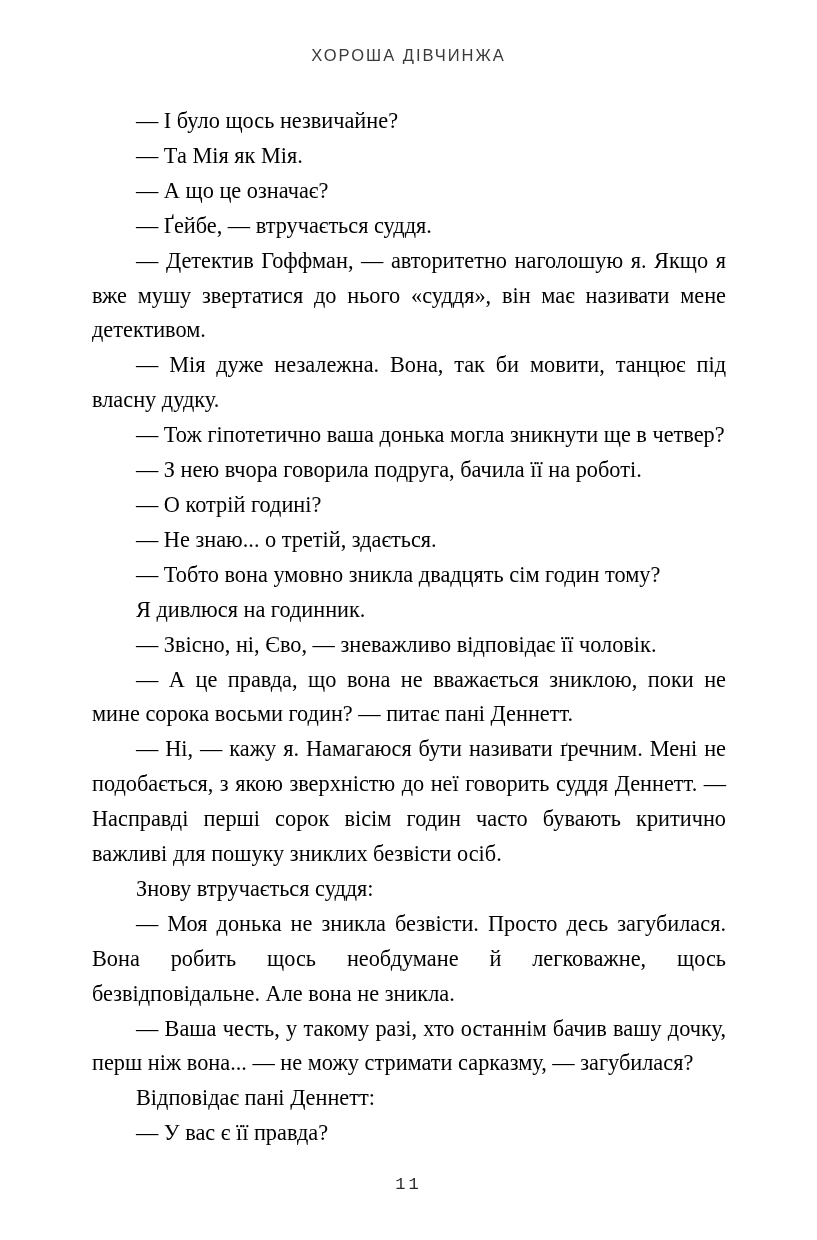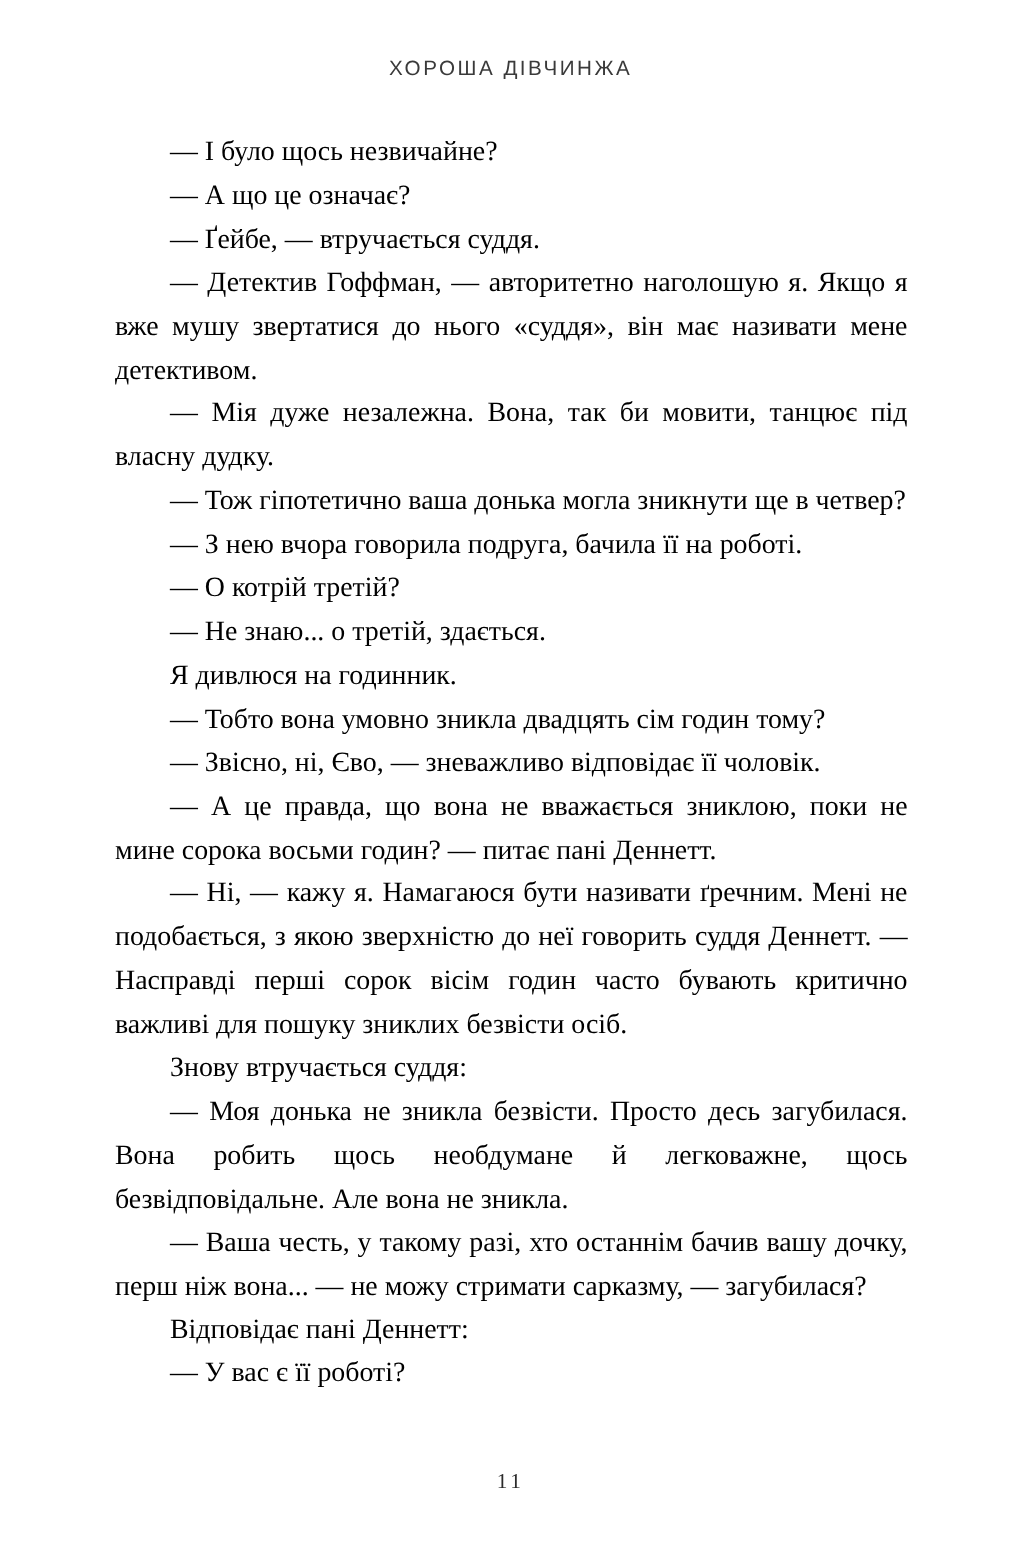--- a/index.html
+++ b/index.html
@@ -61,50 +61,51 @@
     text-align: left;
   }
 
   
   .folio {
     position: absolute;
     top: 1175px;
     left: 0;
     width: 817px;
     text-align: center;
-    font-family: Liberation Serif, serif;
+    font-family: Liberation Mono, monospace;
     font-size: 17px;
     letter-spacing: 3px;
     color: #2b2b2b;
   }
 </style>
 </head>
 <body>
 
 <div class="page">
 
   <div class="running-head">Хороша дівчинжа</div>
 
   <div class="textblock">
     <p class="para short">— І було щось незвичайне?</p>
+    <p class="para short">— Та Мія як Мія.</p>
     <p class="para short">— А що це означає?</p>
     <p class="para short">— Ґейбе, — втручається суддя.</p>
     <p class="para">— Детектив Гоффман, — авторитетно наголошую я. Якщо я вже мушу звертатися до нього «суддя», він має називати мене детективом.</p>
     <p class="para">— Мія дуже незалежна. Вона, так би мовити, танцює під власну дудку.</p>
     <p class="para">— Тож гіпотетично ваша донька могла зникнути ще в четвер?</p>
     <p class="para short">— З нею вчора говорила подруга, бачила її на роботі.</p>
-    <p class="para short">— О котрій третій?</p>
+    <p class="para short">— О котрій годині?</p>
     <p class="para short">— Не знаю... о третій, здається.</p>
+    <p class="para short">— Тобто вона умовно зникла двадцять сім годин тому?</p>
     <p class="para short">Я дивлюся на годинник.</p>
-    <p class="para short">— Тобто вона умовно зникла двадцять сім годин тому?</p>
     <p class="para short">— Звісно, ні, Єво, — зневажливо відповідає її чоловік.</p>
     <p class="para">— А це правда, що вона не вважається зниклою, поки не мине сорока восьми годин? — питає пані Деннетт.</p>
     <p class="para">— Ні, — кажу я. Намагаюся бути називати ґречним. Мені не подобається, з якою зверхністю до неї говорить суддя Деннетт. — Насправді перші сорок вісім годин часто бувають критично важливі для пошуку зниклих безвісти осіб.</p>
     <p class="para short">Знову втручається суддя:</p>
     <p class="para">— Моя донька не зникла безвісти. Просто десь загубилася. Вона робить щось необдумане й легковажне, щось безвідповідальне. Але вона не зникла.</p>
     <p class="para">— Ваша честь, у такому разі, хто останнім бачив вашу дочку, перш ніж вона... — не можу стримати сарказму, — загубилася?</p>
     <p class="para short">Відповідає пані Деннетт:</p>
-    <p class="para short">— У вас є її роботі?</p>
+    <p class="para short">— У вас є її правда?</p>
   </div>
 
   <div class="folio">11</div>
 
 </div>
 
 </body></html>

